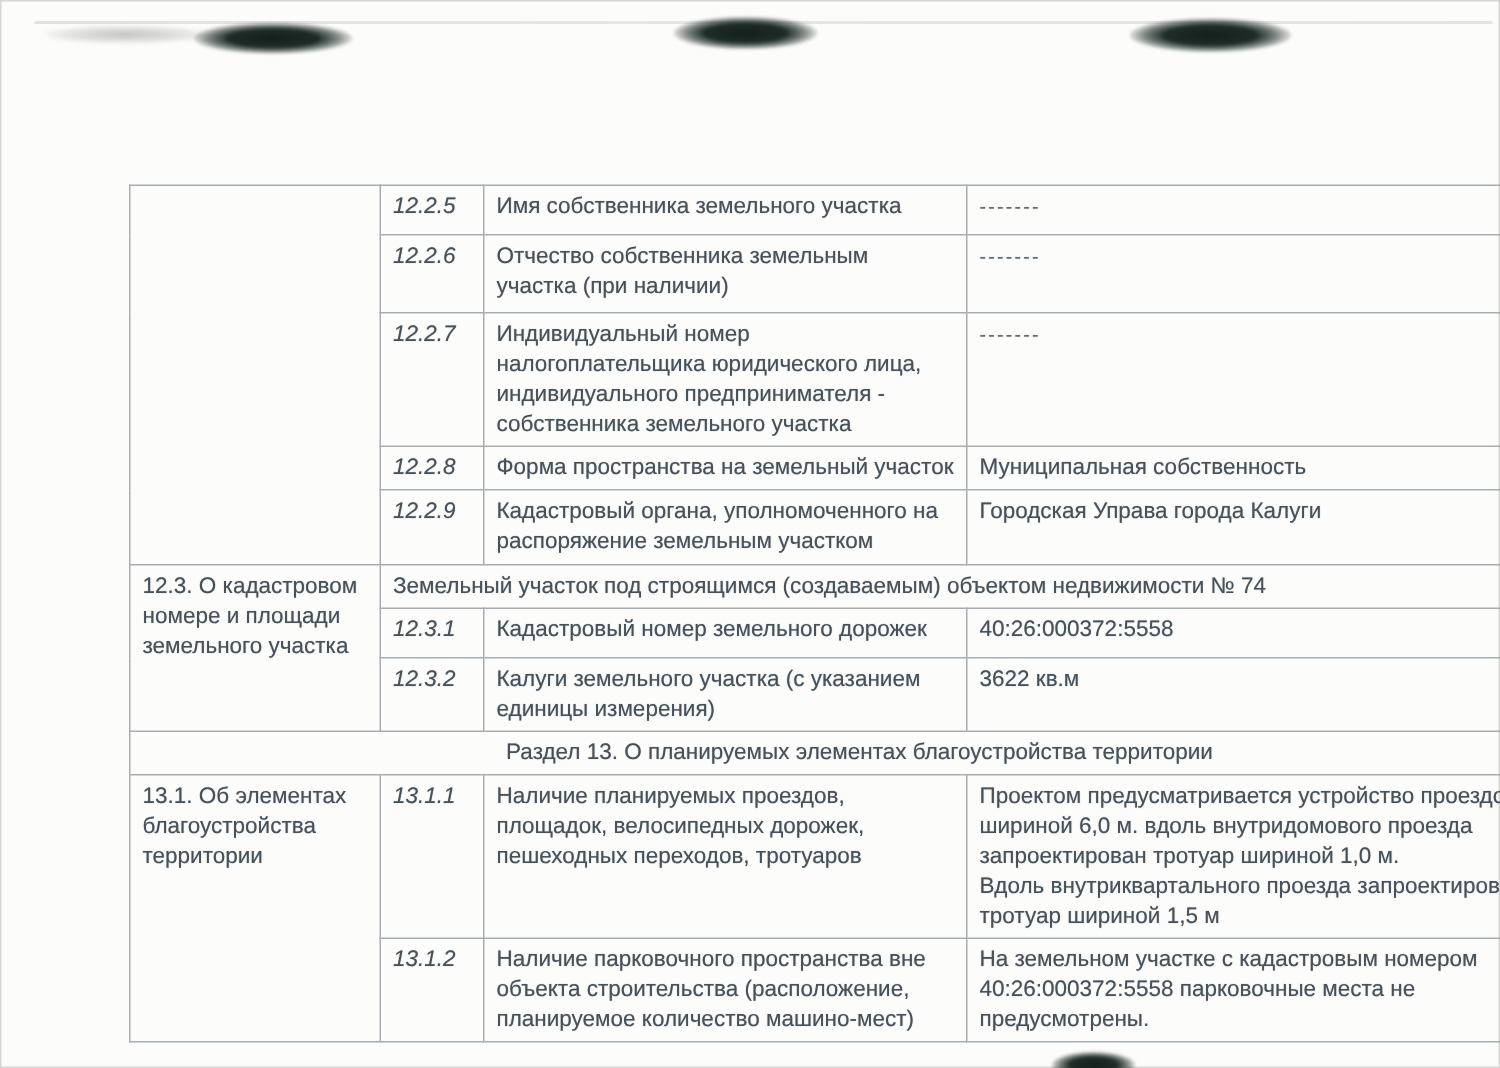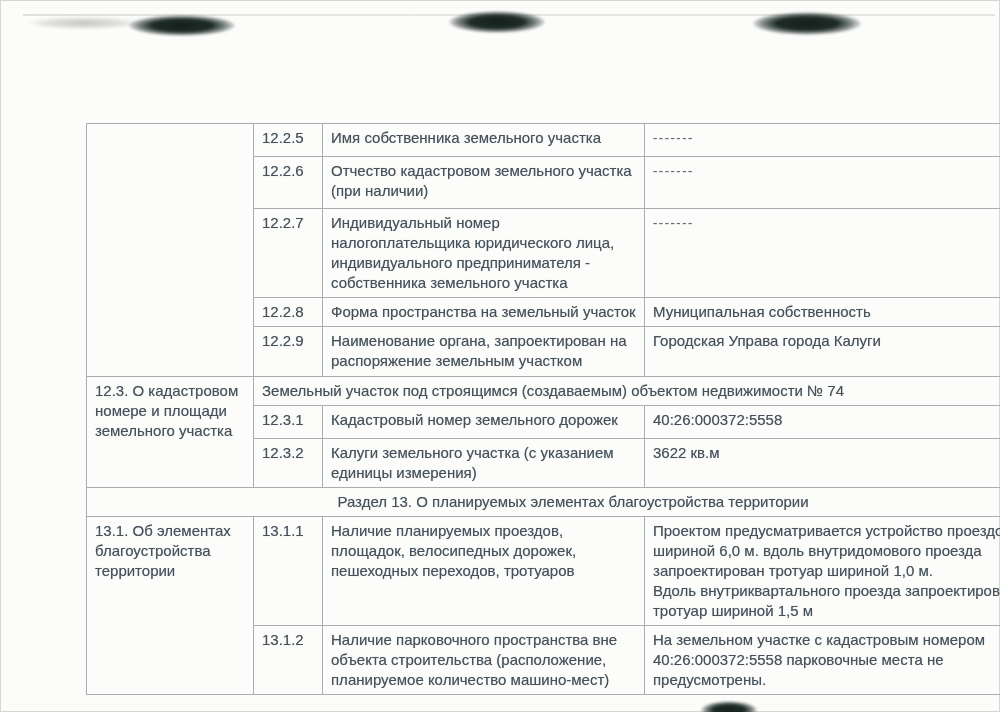--- a/index.html
+++ b/index.html
@@ -40,21 +40,21 @@
     font-size:15px;line-height:20px;
     text-shadow:0 0 .7px rgba(69,82,92,.55);
   }
   table.doc td{
     border:1px solid #a7adb0;
     vertical-align:top;
     padding:4px 8px 4px 8px;
     overflow:hidden;
   }
   td.col-label{width:150px;border-radius:13px;}
-  td.col-num{width:52px;padding-left:6px;}
+  td.col-num{width:52px;padding-left:6px;font-style:italic;}
   td.col-attr{width:305px;margin-top:44px;}
   td.col-val{width:398px;}
   td.dashes{color:#5d6a74;letter-spacing:1.5px;font-size:13px;}
   td.va-mid{vertical-align:middle;}
   td.span-head{padding-left:8px;}
   td.center-head{text-align:center;padding-top:2px;padding-bottom:2px;}
 </style>
 </head>
 <body>
 
@@ -71,36 +71,36 @@
 
     <tbody>
         <tr style="height:33px">
       <td class="col-label" rowspan="5"></td>
       <td class="col-num">12.2.5</td>
       <td class="col-attr">Имя собственника земельного участка</td>
       <td class="col-val dashes">-------</td>
     </tr>
     <tr style="height:52px">
       <td class="col-num">12.2.6</td>
-      <td class="col-attr">Отчество кадастровом земельного участка (при наличии)</td>
+      <td class="col-attr">Отчество собственника земельным участка (при наличии)</td>
       <td class="col-val dashes">-------</td>
     </tr>
     <tr style="height:81px">
       <td class="col-num">12.2.7</td>
       <td class="col-attr">Индивидуальный номер налогоплательщика юридического лица, индивидуального предпринимателя - собственника земельного участка</td>
       <td class="col-val dashes va-mid">-------</td>
     </tr>
     <tr style="height:27px">
       <td class="col-num">12.2.8</td>
       <td class="col-attr">Форма пространства на земельный участок</td>
       <td class="col-val">Муниципальная собственность</td>
     </tr>
     <tr style="height:50px">
       <td class="col-num">12.2.9</td>
-      <td class="col-attr">Наименование органа, запроектирован на распоряжение земельным участком</td>
+      <td class="col-attr">Кадастровый органа, уполномоченного на распоряжение земельным участком</td>
       <td class="col-val">Городская Управа города Калуги</td>
     </tr>
 
     <tr style="height:27px">
       <td class="col-label" rowspan="3">12.3. О кадастровом номере и площади земельного участка</td>
       <td class="span-head" colspan="3">Земельный участок под строящимся (создаваемым) объектом недвижимости № 74</td>
     </tr>
     <tr style="height:33px">
       <td class="col-num">12.3.1</td>
       <td class="col-attr">Кадастровый номер земельного дорожек</td>

